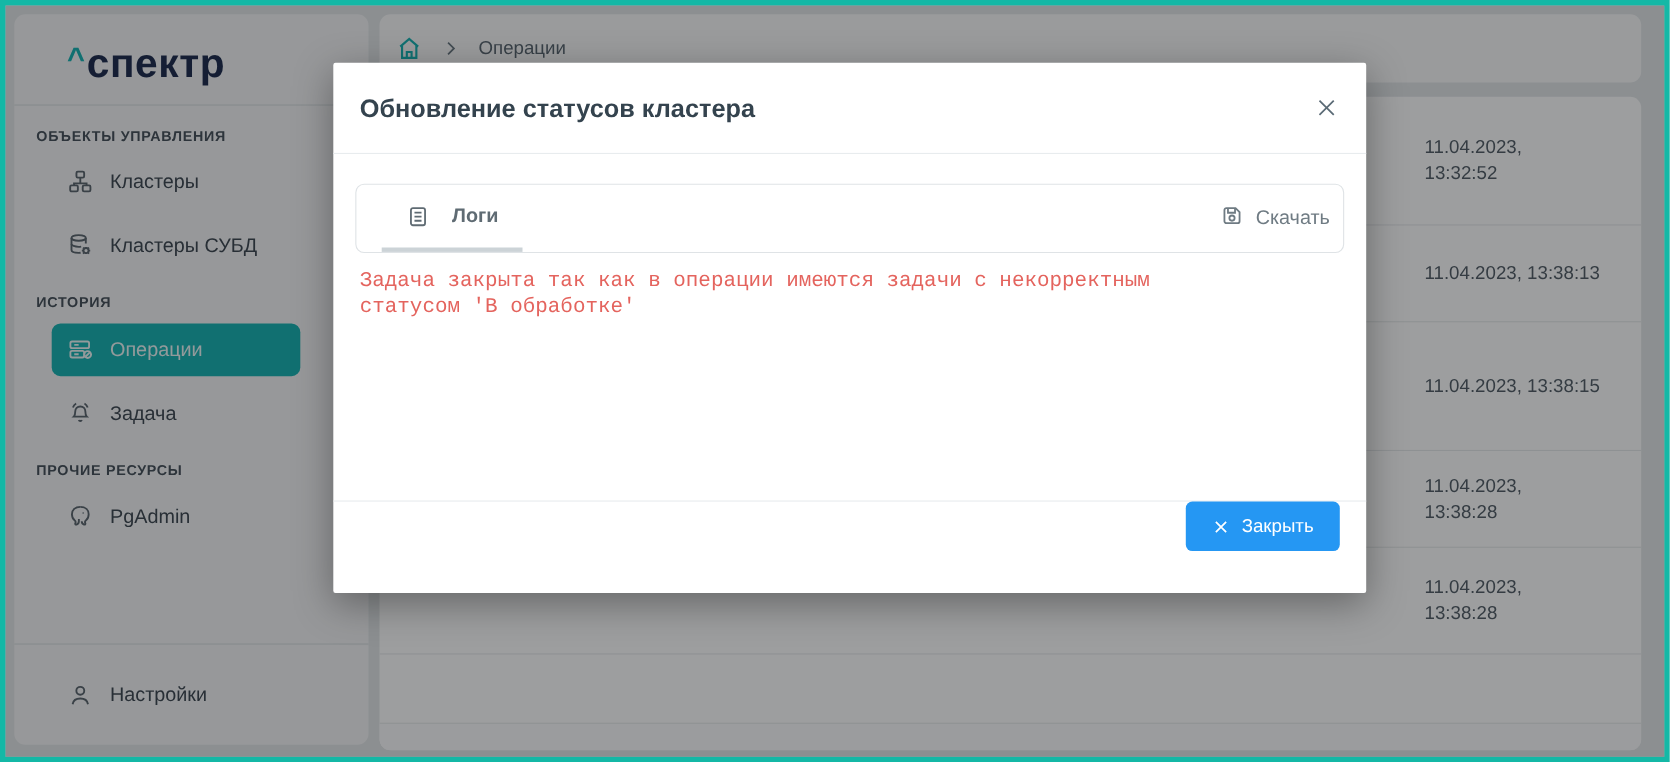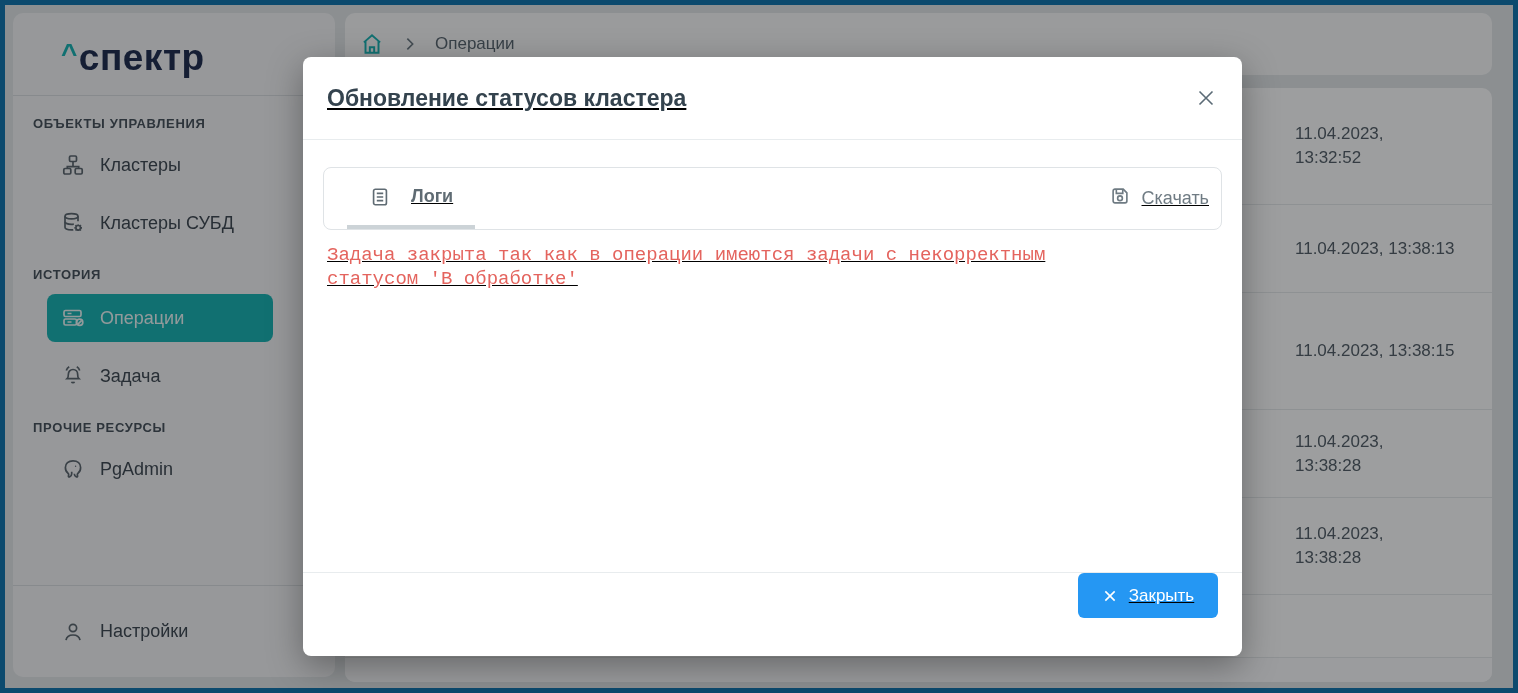--- a/index.html
+++ b/index.html
@@ -1,19 +1,19 @@
 <!DOCTYPE html>
 <html style="--accent: #17b3b3; --accent-text: #13a8ad; --primary: #2597f3; --error: #e4645e;"><head>
 <meta charset="utf-8">
 <style>
   * { margin:0; padding:0; box-sizing:border-box; }
   html,body { width:1518px; height:693px; overflow:hidden; background:#fff;
               font-family:"Liberation Sans", sans-serif; }
   .screen { position:relative; width:1518px; height:693px;
-            border:5px solid #0c4a6e; background:#e3e6e8; }
+            border:5px solid #14b8a6; background:#e3e6e8; }
   .page { position:absolute; inset:0; }
 
   
   .sidebar { position:absolute; left:8px; top:8px; width:322px; height:664px;
              background:#f5f6f7; border-radius:10px; z-index:1; }
   .logo { padding:24px 0 0 48px; font-size:37px; font-weight:bold;
           color:#1d2b4d; letter-spacing:0.5px; }
   .logo .caret { color:var(--accent,#17b3b3); font-size:28px; font-weight:800;
                  vertical-align:7px; margin-right:1px; }
   .side-divider { border:none; border-top:1px solid #dadee1; margin-top:16px; }
@@ -43,23 +43,23 @@
                 background:#ffffff; border-radius:10px; overflow:hidden; z-index:1; }
   .t-row { position:relative; border-bottom:1px solid #e7eaec; display:flex;
            align-items:center; cursor:pointer; }
   .t-row .ts { margin-left:auto; width:172px; margin-right:25px; font-size:17px;
                line-height:24px; color:#525d66; }
   .t-row .ts span { display:block; }
   .t-footer { height:24px; background:#fcfcfd; }
 
   
   .backdrop { position:absolute; inset:0; background:rgba(10,12,14,0.40); z-index:3; }
-  .modal { position:absolute; left:298px; top:52px; width:939px; height:599px;
-           background:#fff; border-radius:8px; z-index:4;
-           box-shadow:0 10px 35px rgba(0,0,0,0.35); display:flex; flex-direction:column;text-decoration:underline; }
+  .modal { position:absolute; left:298px; top:52px; width:939px; height:482px;
+           background:#fff; border-radius:2px; z-index:4;
+           box-shadow:0 10px 35px rgba(0,0,0,0.35); display:flex; flex-direction:column; }
   .m-header { height:83px; display:flex; align-items:center; padding:0 24px;
               border-bottom:1px solid #e8ecee; }
   .m-title { font-size:23px; font-weight:bold; color:#34434e; }
   .m-close-x { margin-left:auto; color:#5b6b76; display:flex; cursor:pointer; }
 
   .tabbar { margin:27px 20px 0 20px; height:63px; border:1px solid #dfe3e6;
             border-radius:8px; display:flex; align-items:stretch; overflow:hidden; }
   .tabs-pad { width:23px; }
   .tab { display:flex; align-items:center; gap:11px; padding:0 22px; cursor:pointer;
          font-size:18px; font-weight:bold; border-bottom:4px solid transparent; }

